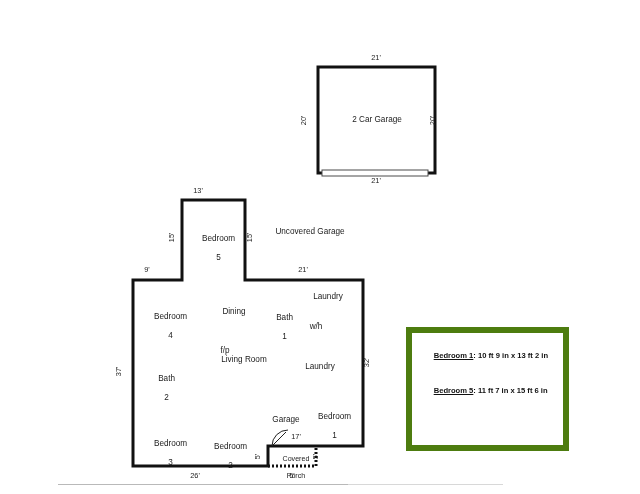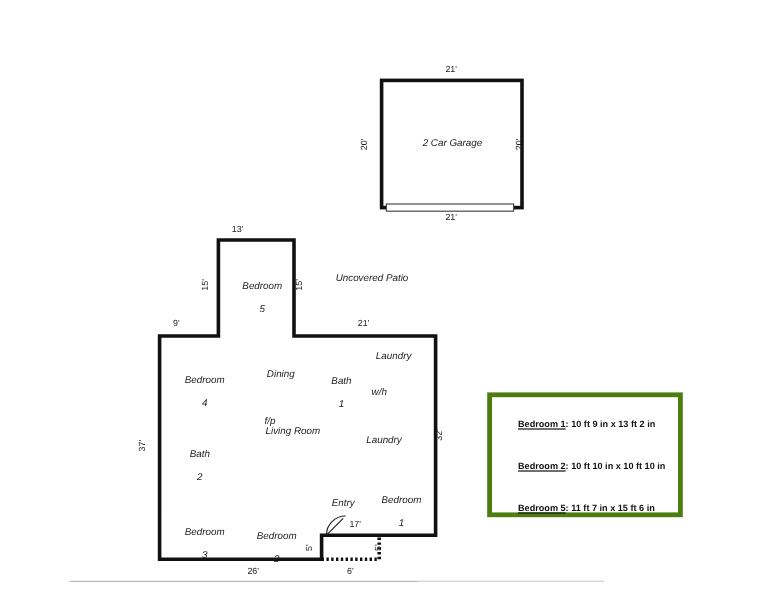--- a/index.html
+++ b/index.html
@@ -30,36 +30,35 @@
   .room-label, .dim-label {
     position: absolute;
     white-space: pre;
     text-align: center;
     line-height: 1.18;
     pointer-events: none;
   }
   .room-label {
     font-size: 8.2px;
     color: #1b1b1b;
-    font-style: italic;
   }
   .dim-label {
     font-size: 7.4px;
     color: #1b1b1b;
   }
   .dim-label.rot {
     transform-origin: 50% 50%;
   }
   .legend-box {
     position: absolute;
     left: 406px;
     top: 327px;
     width: 163px;
-    height: 104px;
-    border: 4px solid #4d7c0f;
+    height: 124px;
+    border: 6px solid #4d7c0f;
     background: #ffffff;
     box-sizing: border-box;
     padding: 9px 0 0 9px;
   }
   .legend-row {
     font-size: 7.6px;
     font-weight: bold;
     color: #111111;
     margin-bottom: 8.2px;
     white-space: pre;
@@ -139,36 +138,36 @@
   <div class="dim-label rot" style="left:235px; top:233px; width:30px; transform:rotate(-90deg);">15'</div>
 
   <div class="dim-label" style="left:127px; top:266px; width:40px;">9'</div>
 
   <div class="dim-label" style="left:273px; top:266px; width:60px;">21'</div>
 
   <div class="dim-label rot" style="left:104px; top:367px; width:30px; transform:rotate(-90deg);">37'</div>
 
   <div class="dim-label rot" style="left:352px; top:358px; width:30px; transform:rotate(-90deg);">32'</div>
 
-  <div class="dim-label" style="left:181px; top:472px; width:60px;">26'</div>
+  <div class="dim-label" style="left:165px; top:472px; width:60px;">26'</div>
 
   <div class="dim-label" style="left:262px; top:472px; width:60px;">6'</div>
 
   <div class="dim-label rot" style="left:247px; top:452px; width:22px; transform:rotate(-90deg);">5'</div>
 
   <div class="dim-label rot" style="left:305px; top:452px; width:22px; transform:rotate(-90deg);">5'</div>
 
   <div class="dim-label" style="left:276px; top:433px; width:40px;">17'</div>
 
   <div class="room-label" style="left:184px; top:224px; width:60px;">
     <span>Bedroom</span><br>
     <span>5</span>
   </div>
 
-  <div class="room-label" style="left:262px; top:227px; width:96px;">Uncovered Patio</div>
+  <div class="room-label" style="left:262px; top:227px; width:96px;">Uncovered Garage</div>
 
   <div class="room-label" style="left:134px; top:302px; width:64px;">
     <span>Bedroom</span><br>
     <span>4</span>
   </div>
 
   <div class="room-label" style="left:206px; top:307px; width:56px;">Dining</div>
 
   <div class="room-label" style="left:258px; top:303px; width:44px;">
     <span>Bath</span><br>
@@ -188,41 +187,42 @@
 
   <div class="room-label" style="left:206px; top:355px; width:76px;">Living Room</div>
 
   <div class="room-label" style="left:292px; top:362px; width:56px;">Laundry</div>
 
   <div class="room-label" style="left:300px; top:402px; width:60px;">
     <span>Bedroom</span><br>
     <span>1</span>
   </div>
 
-  <div class="room-label" style="left:264px; top:415px; width:44px;">Entry</div>
+  <div class="room-label" style="left:264px; top:415px; width:44px;">Garage</div>
 
   <div class="room-label" style="left:136px; top:429px; width:60px;">
     <span>Bedroom</span><br>
     <span>3</span>
   </div>
 
   <div class="room-label" style="left:196px; top:432px; width:60px;">
     <span>Bedroom</span><br>
     <span>2</span>
   </div>
 
+  <div class="room-label" style="left:268px; top:447px; width:48px; font-size:7.1px;">
+    <span>Covered</span><br>
+    <span>Porch</span>
+  </div>
 
   <div class="legend-box">
     <div class="legend-row">
       <span class="bd-name">Bedroom 1</span><span>: 10 ft 9 in x 13 ft 2 in</span>
     </div>
     <div class="legend-row">
-      <span class="bd-name">Bedroom 2</span><span>: 10 ft 10 in x 10 ft 10 in</span>
-    </div>
-    <div class="legend-row">
       <span class="bd-name">Bedroom 5</span><span>: 11 ft 7 in x 15 ft 6 in</span>
     </div>
   </div>
 
   <div class="footer-rule"></div>
   <div class="footer-rule2"></div>
 
 </div>
 
 </body></html>

